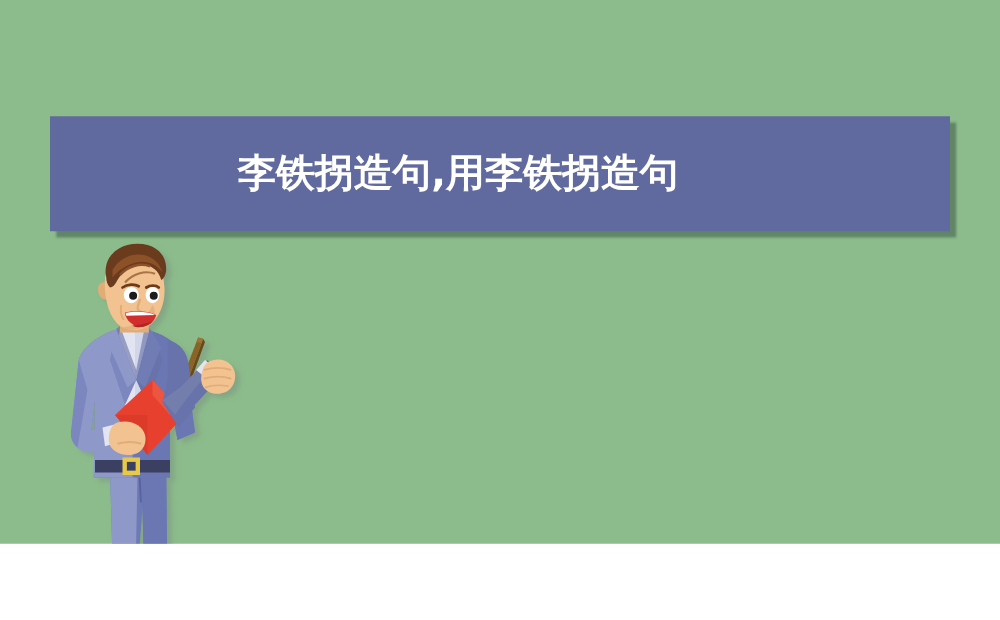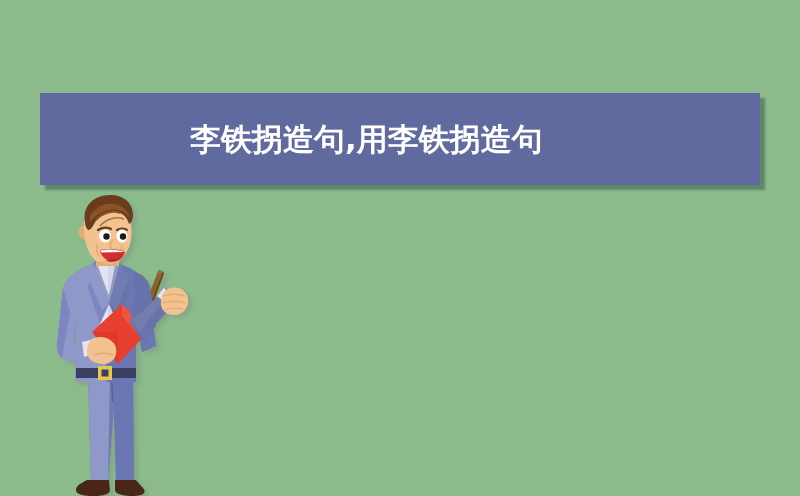--- a/index.html
+++ b/index.html
@@ -9,21 +9,21 @@
   }
   body {
     width: 800px;
     height: 496px;
     overflow: hidden;
     font-family: "Liberation Sans", "DejaVu Sans", sans-serif;
   }
   #stage {
     position: relative;
     width: 800px;
-    height: 496px;
+    height: 435px;
     background: #8CBC8B;
     overflow: hidden;
   }
 
   
   #banner-shadow {
     position: absolute;
     left: 45px;
     top: 98px;
     width: 720px;

